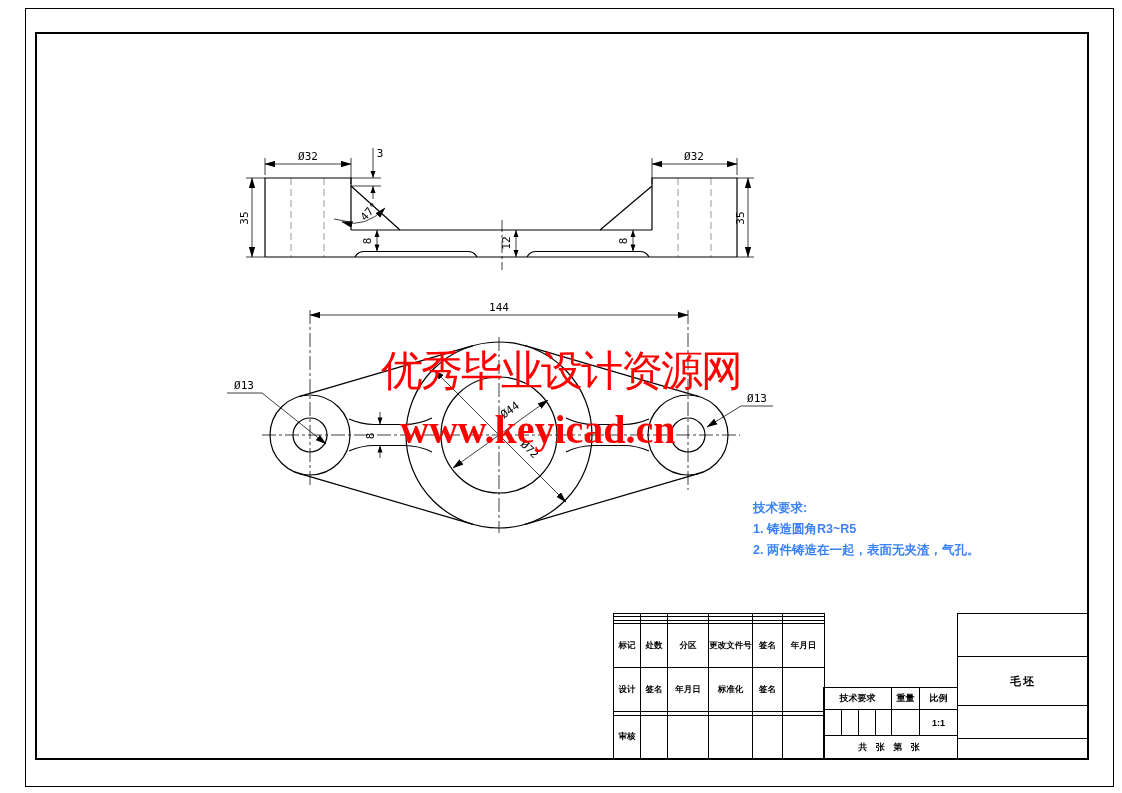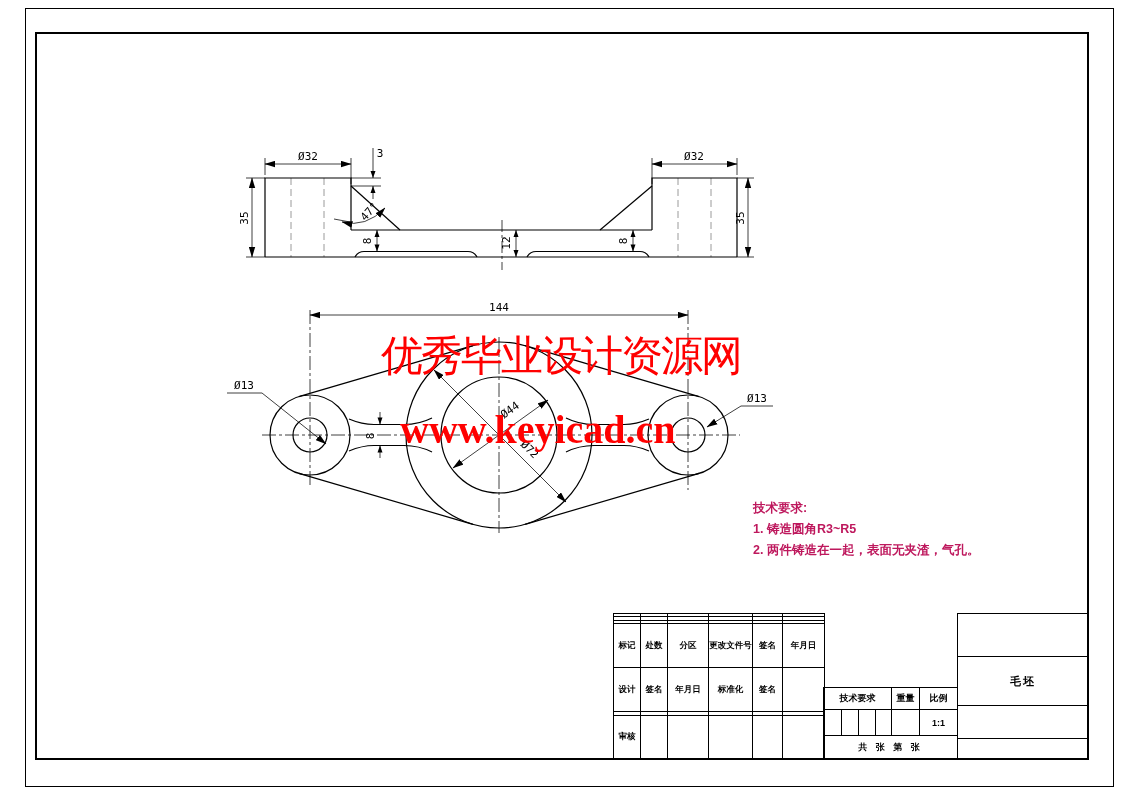--- a/index.html
+++ b/index.html
@@ -4,26 +4,26 @@
 <style>
   html,body{margin:0;padding:0;background:#fff;}
   .page{position:relative;width:1122px;height:793px;background:#fff;overflow:hidden;
         font-family:"Liberation Sans",sans-serif;}
   .outer-frame{position:absolute;left:25px;top:8px;width:1089px;height:779px;
         border:1px solid #000;box-sizing:border-box;}
   .inner-frame{position:absolute;left:35px;top:32px;width:1054px;height:728px;
         border:2px solid #000;box-sizing:border-box;}
   svg.draw{position:absolute;left:0;top:0;}
   .dim{font:11px "DejaVu Sans Mono",monospace;fill:#000;}
-  .techreq{position:absolute;left:753px;top:498px;color:#be185d;font-size:12.5px;
+  .techreq{position:absolute;left:753px;top:498px;color:#3b82f6;font-size:12.5px;
         font-weight:bold;line-height:21px;white-space:nowrap;
         font-family:"Liberation Sans",sans-serif;}
   
   .wm{position:absolute;color:#f00;font-family:"Liberation Serif",serif;white-space:nowrap;z-index:5;}
-  .wm1{left:381px;top:328px;font-size:42px;letter-spacing:-2px;}
+  .wm1{left:381px;top:343px;font-size:42px;letter-spacing:-2px;}
   .wm2{left:400px;top:406px;font-size:40px;font-weight:bold;letter-spacing:0px;}
   
   .tblock{position:absolute;left:613px;top:613px;width:492px;height:147px;}
   .tb-table{position:absolute;left:0;top:0;width:211px;height:147px;
         border-collapse:collapse;table-layout:fixed;}
   .tb-table td{border:1px solid #000;font-size:8.5px;font-weight:bold;text-align:center;
         padding:0;overflow:hidden;white-space:nowrap;color:#000;}
   .c{position:absolute;border:1px solid #000;display:flex;align-items:center;
         justify-content:center;font-weight:bold;font-size:9px;color:#000;
         box-sizing:border-box;white-space:nowrap;}

